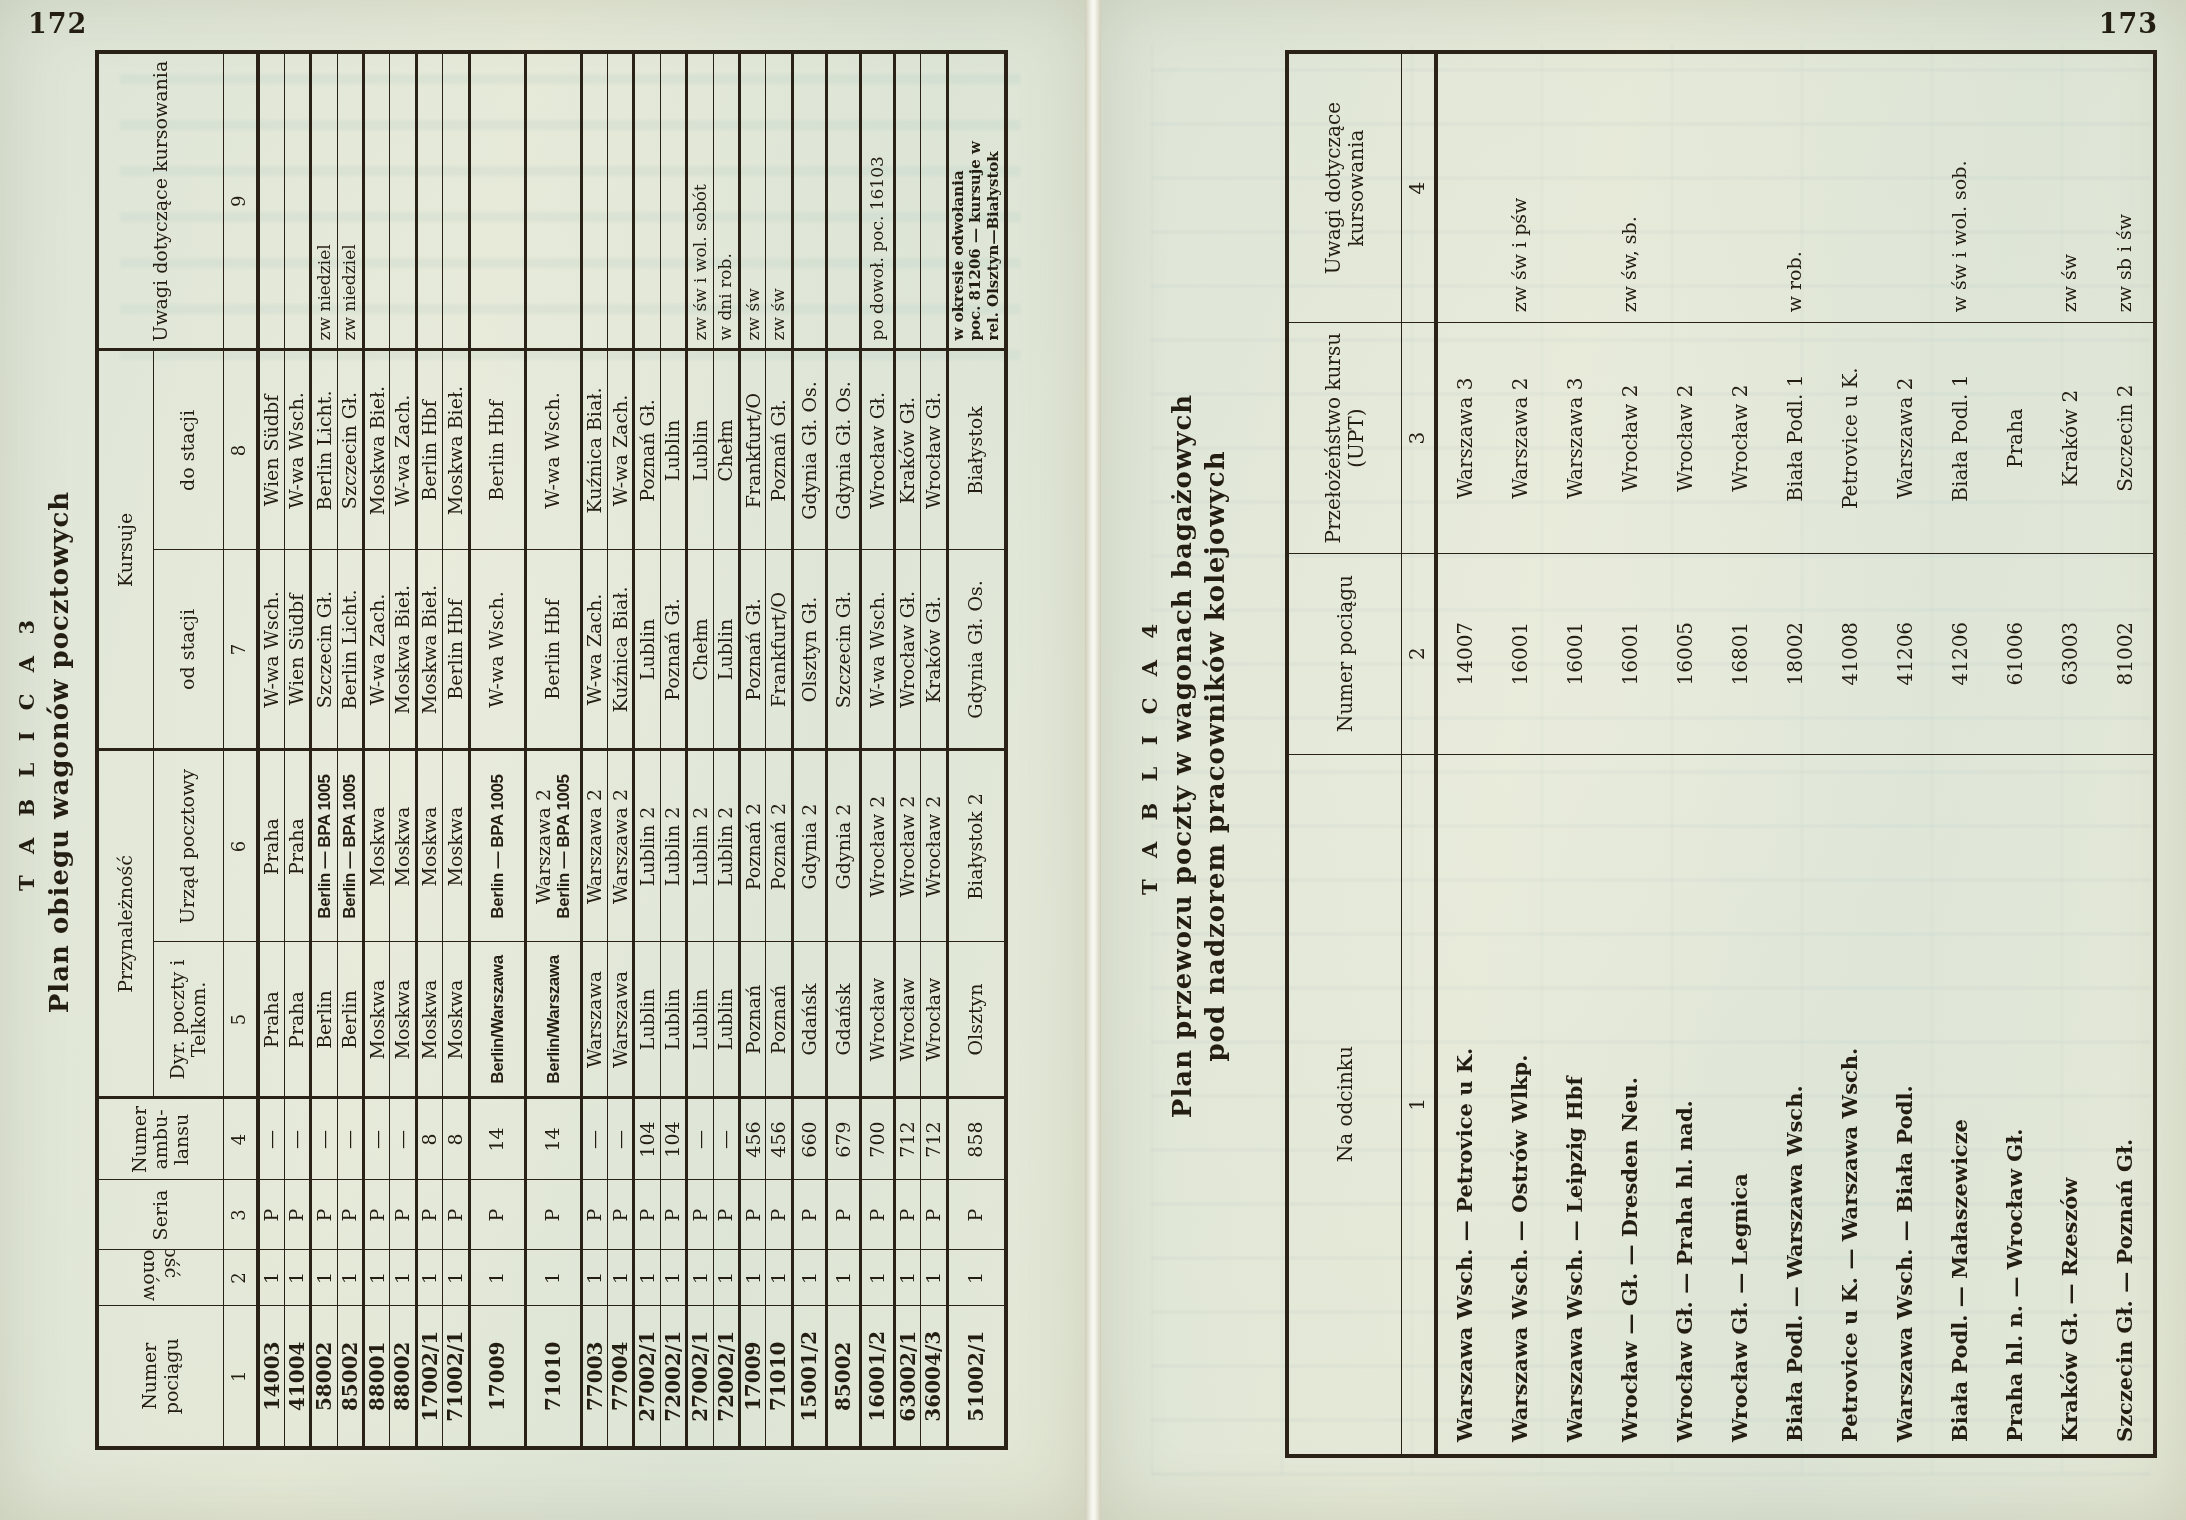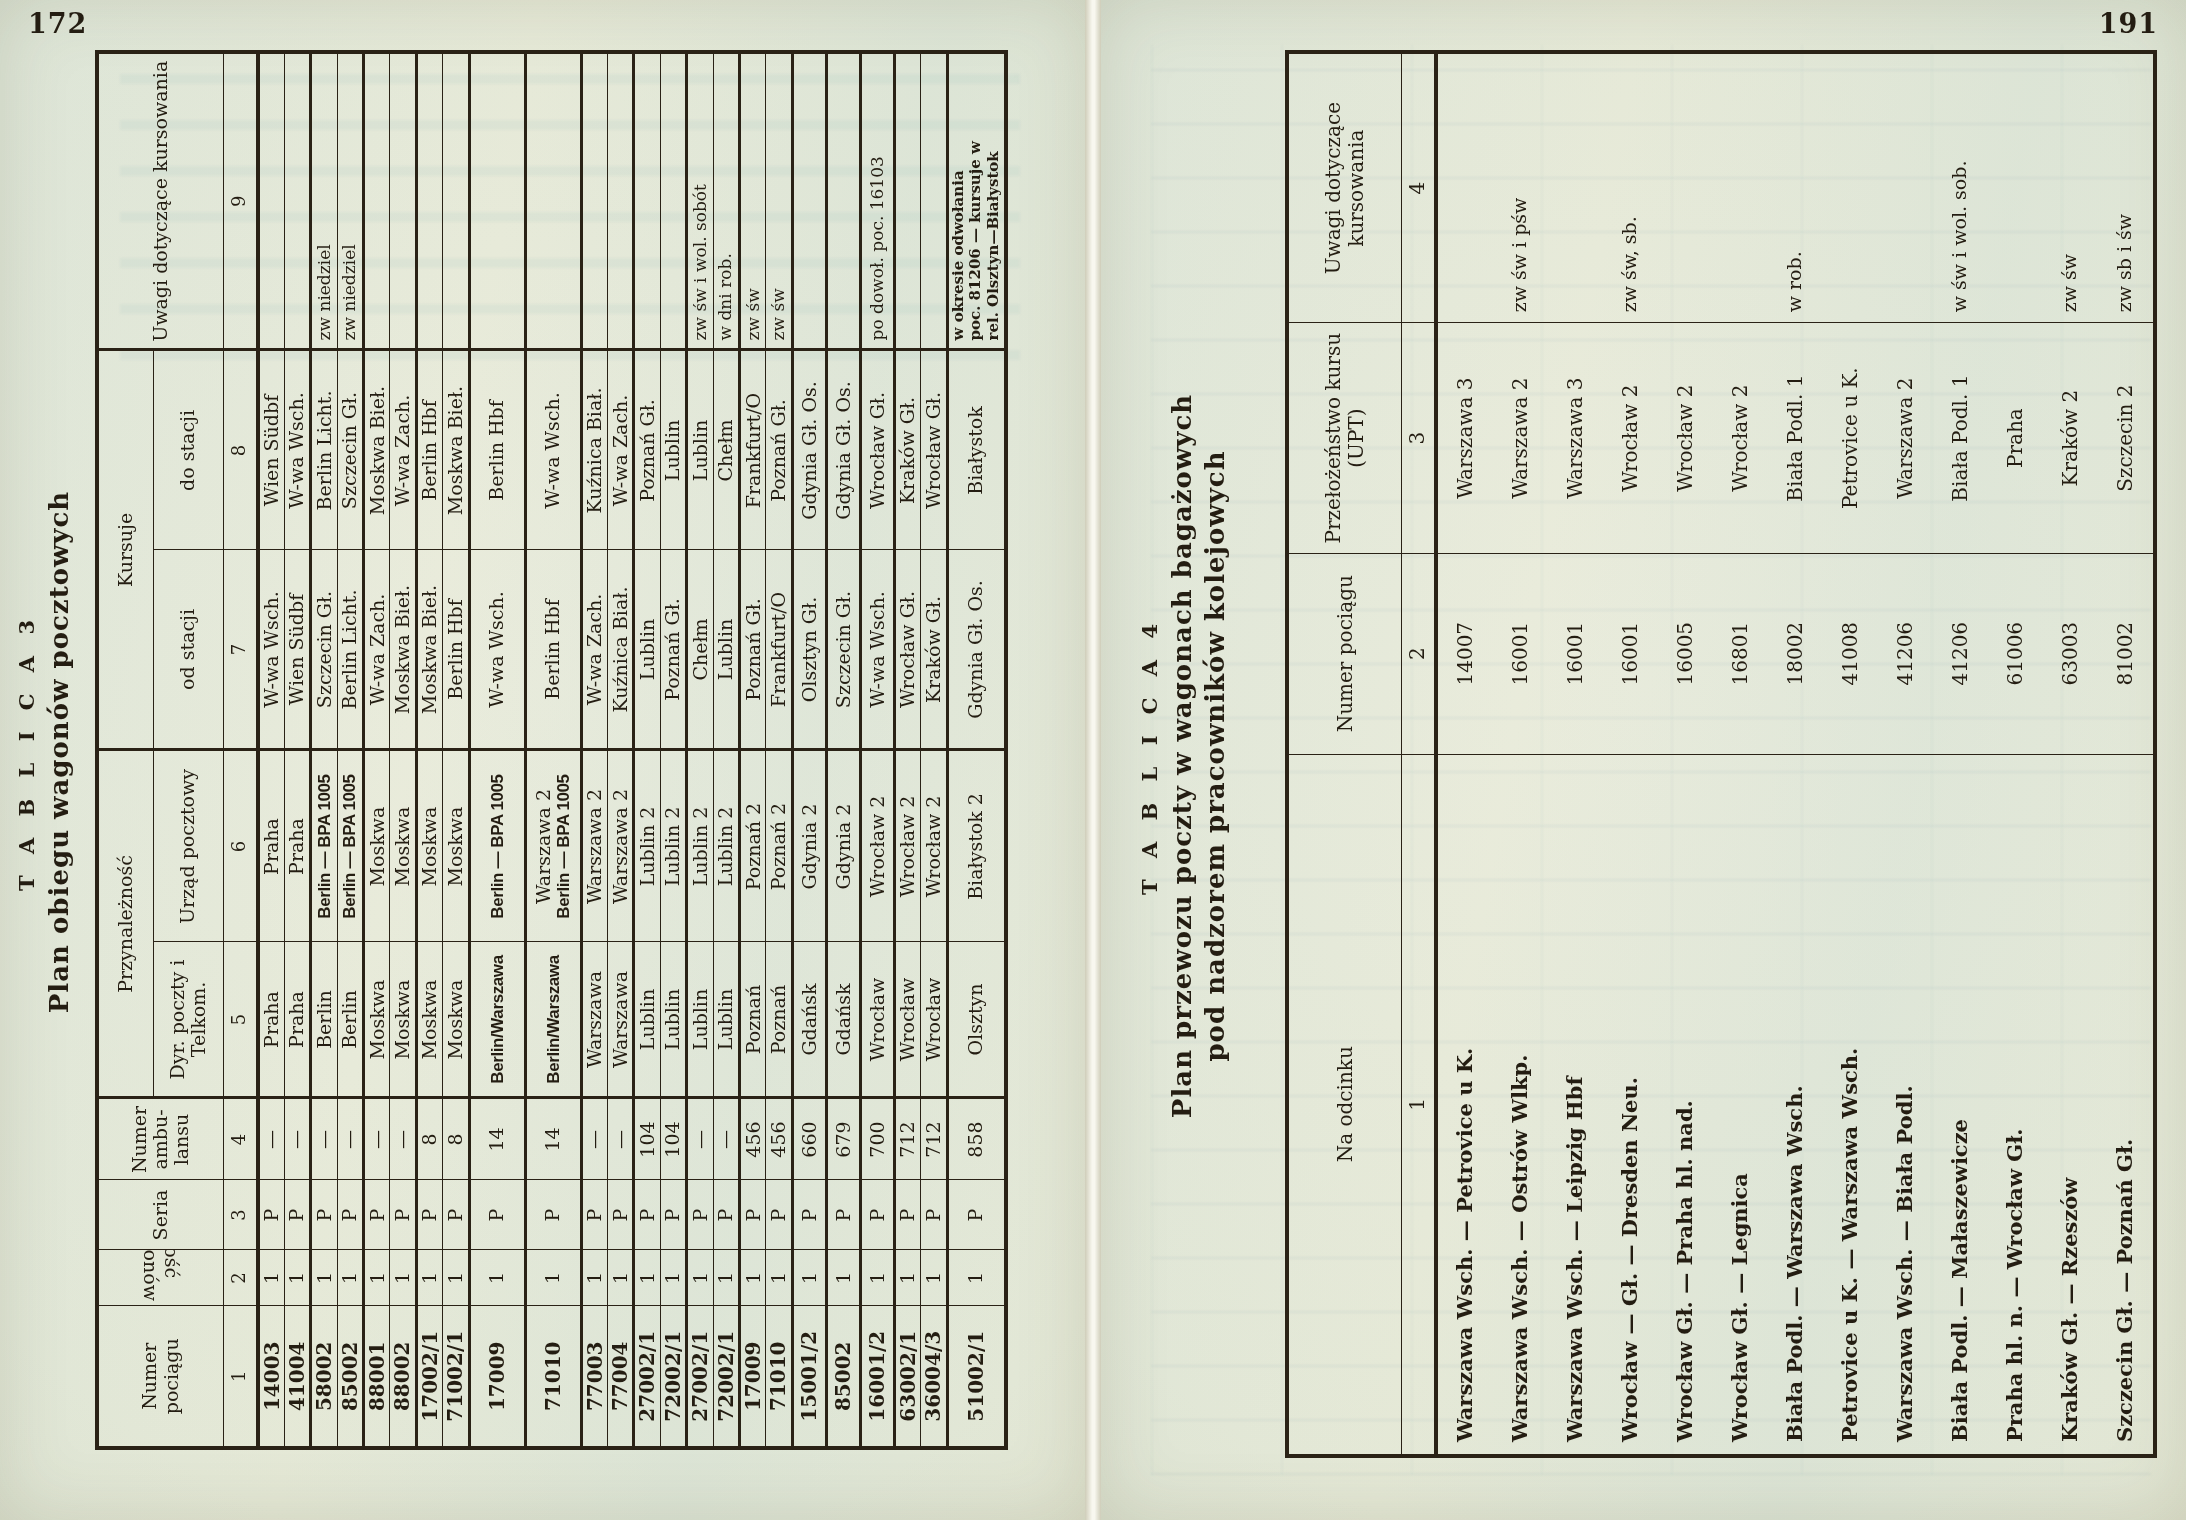--- a/index.html
+++ b/index.html
@@ -838,21 +838,21 @@
             </tbody>
         </table>
       </div>
     </div>
   </div>
 
   <div class="gutter"></div>
 
   <div class="page" id="pageR">
     <div class="bleed"></div>
-    <div class="pagenum">191</div>
+    <div class="pagenum">173</div>
 
     <div class="rotwrap" id="t4titlewrap">
       <div class="rot" id="t4title">
         <div class="tlabel">T A B L I C A   4</div>
         <div class="ttitle">Plan przewozu poczty w wagonach bagażowych</div>
         <div class="ttitle">pod nadzorem pracowników kolejowych</div>
       </div>
     </div>
 
     <div class="rotwrap" id="t4wrap">

